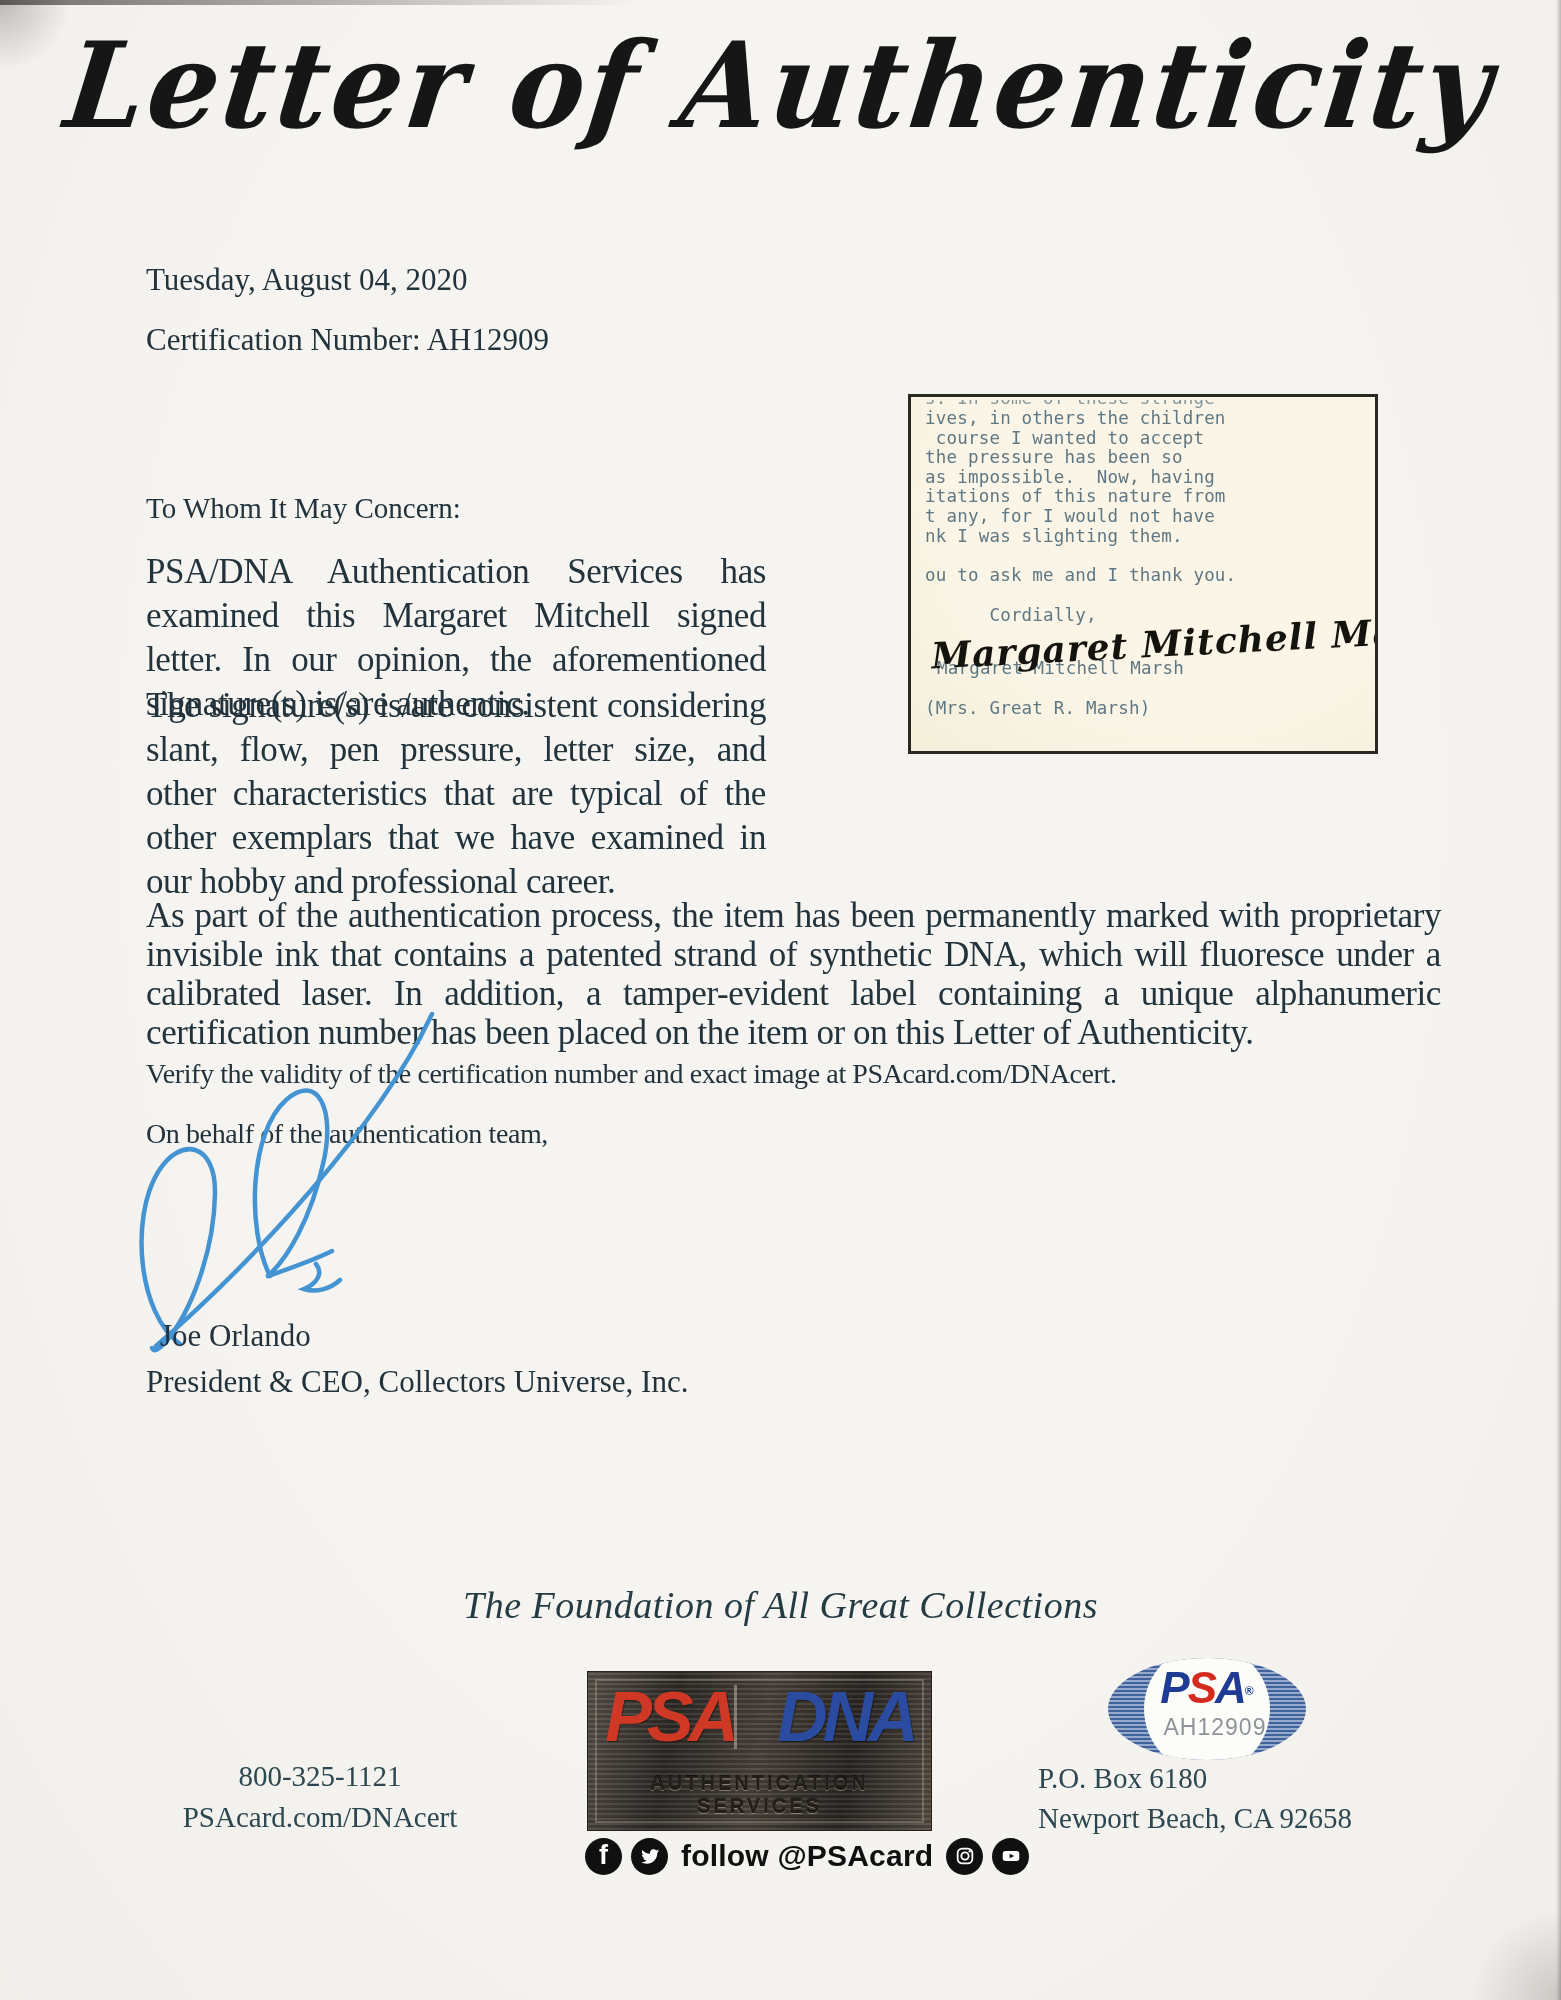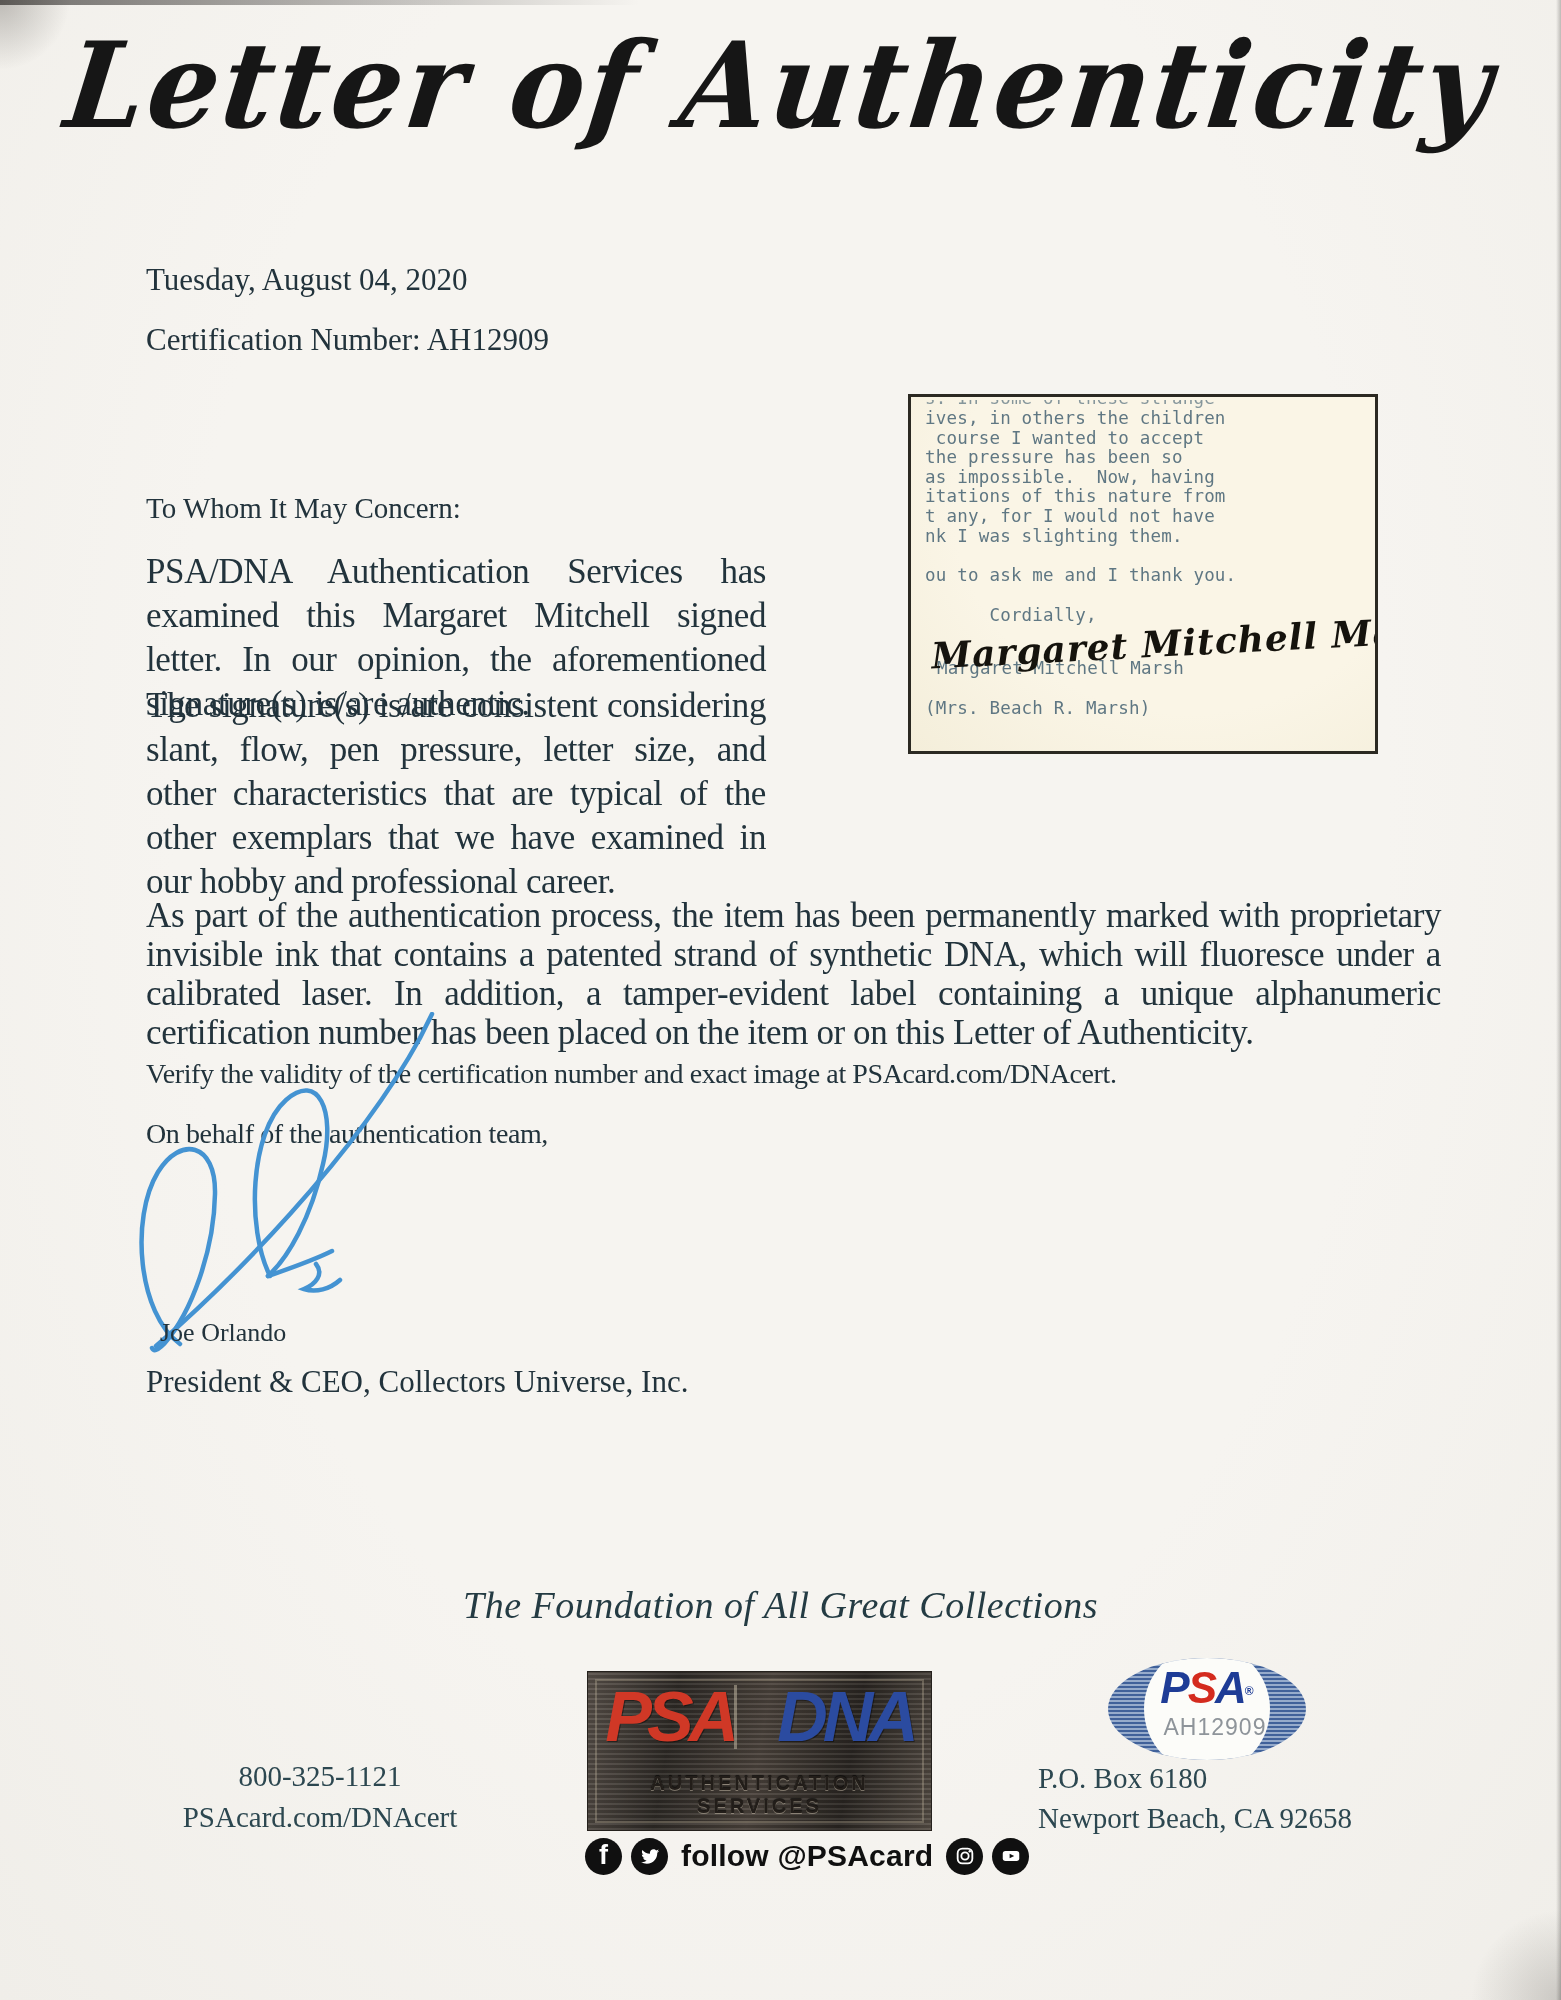--- a/index.html
+++ b/index.html
@@ -31,21 +31,21 @@
   .salutation{position:absolute;left:146px;top:492px;font-size:29px;}
 
   .para{position:absolute;left:146px;text-align:justify;font-size:35px;
     letter-spacing:-0.4px;line-height:44px;}
   .p1{top:550px;width:620px;}
   .p2{top:684px;width:620px;line-height:44px;}
   .p3{top:896px;width:1295px;line-height:39px;}
   .verify{position:absolute;left:146px;top:1058px;font-size:28px;letter-spacing:-0.4px;text-align:right;}
   .behalf{position:absolute;left:146px;top:1118px;font-size:28px;letter-spacing:-0.4px;}
 
-  .signer-name{position:absolute;left:160px;top:1318px;font-size:26px;}
+  .signer-name{position:absolute;left:160px;top:1318px;font-size:31px;}
   .signer-title{position:absolute;left:146px;top:1364px;font-size:31px;}
 
   .pen-sig{position:absolute;left:118px;top:1012px;width:400px;height:345px;}
 
   
   .inset{
     position:absolute;left:908px;top:394px;width:470px;height:360px;
     box-sizing:border-box;border:3px solid #2b2922;
     background:
       radial-gradient(ellipse at 60% 30%, #faf5e6 60%, #f4eeda 100%);
@@ -144,21 +144,21 @@
     <div> course I wanted to accept</div>
     <div>the pressure has been so</div>
     <div>as impossible.  Now, having</div>
     <div>itations of this nature from</div>
     <div>t any, for I would not have</div>
     <div>nk I was slighting them.</div>
     <div class="thanks">ou to ask me and I thank you.</div>
     <div class="closing">      Cordially,</div>
     <div class="script-sig">Margaret Mitchell Marsh</div>
     <div class="typed-name">Margaret Mitchell Marsh</div>
-    <div class="typed-title">(Mrs. Beach R. Marsh)</div>
+    <div class="typed-title">(Mrs. Great R. Marsh)</div>
   </div>
 
   <svg class="pen-sig" viewBox="0 0 400 345" xmlns="http://www.w3.org/2000/svg">
     <g fill="none" stroke="#4493d2" stroke-width="4.5" stroke-linecap="round">
       <path d="M38,334 C110,272 236,146 302,26 C306,18 310,10 314,2"></path>
       <path d="M62,332 C20,302 12,206 40,160 C62,124 98,130 97,182 C96,238 74,300 46,332 C40,338 36,340 34,336"></path>
       <path d="M152,264 C128,216 132,120 168,88 C200,60 218,98 205,152 C193,206 170,246 150,264"></path>
       <path d="M150,264 C170,257 194,249 214,239"></path>
       <path d="M198,252 C206,262 198,272 186,277 C198,281 212,277 222,268"></path>
     </g>

